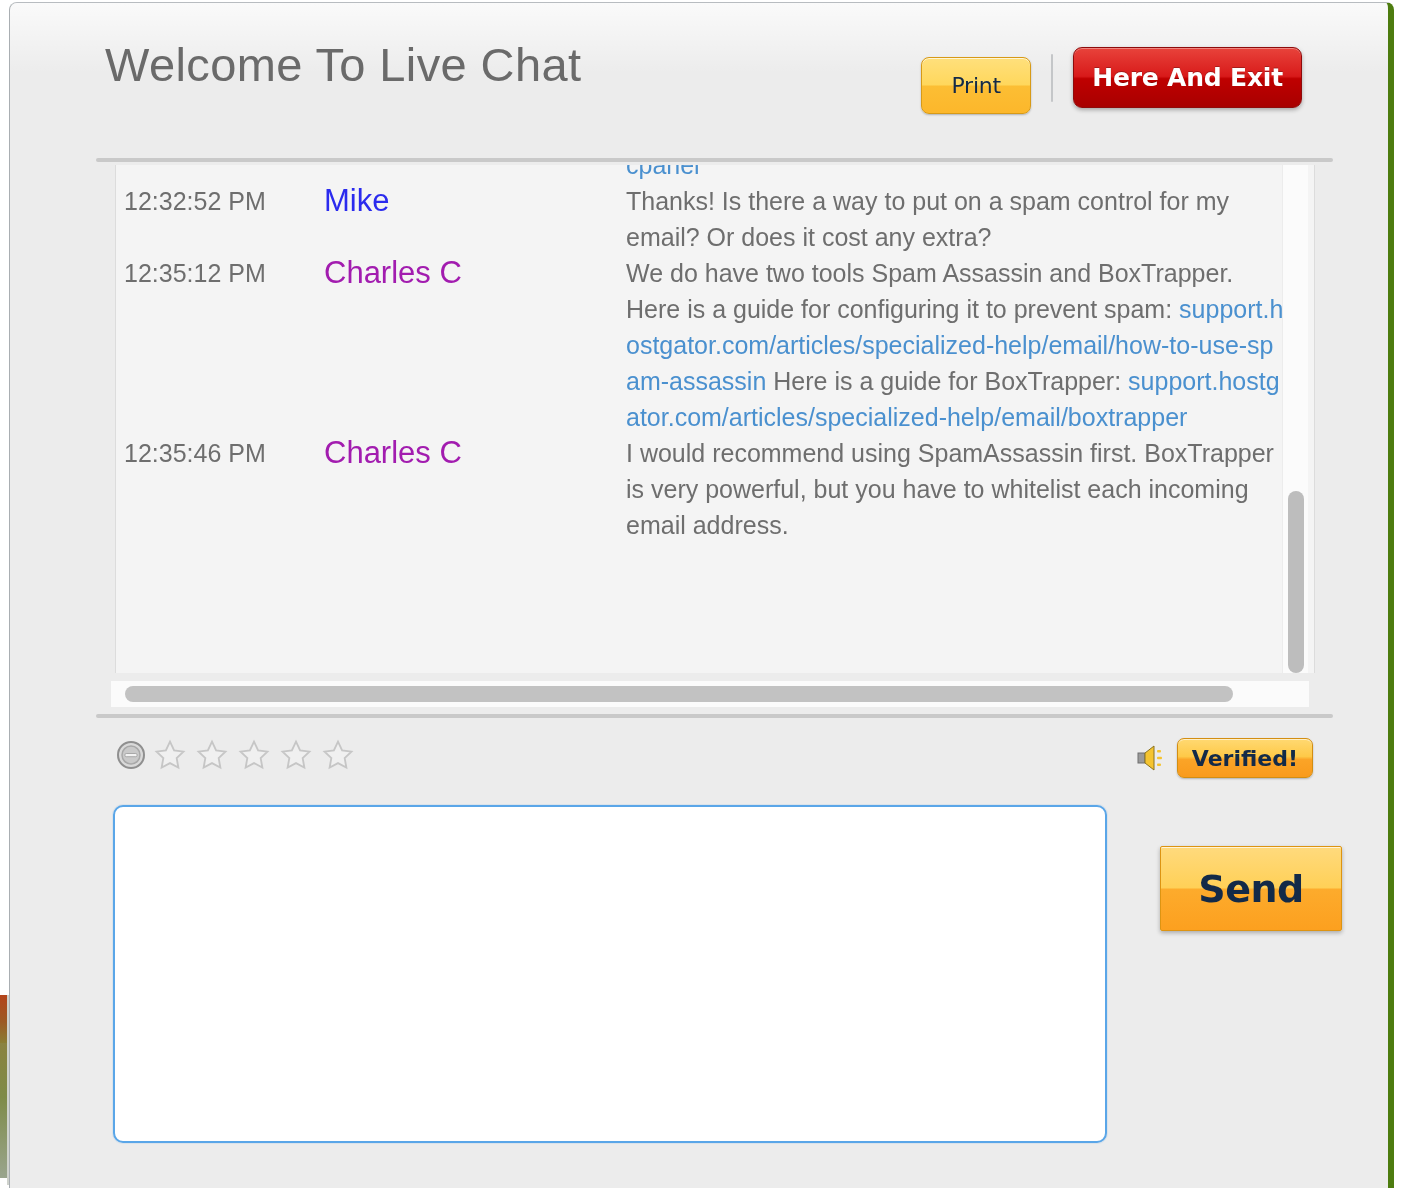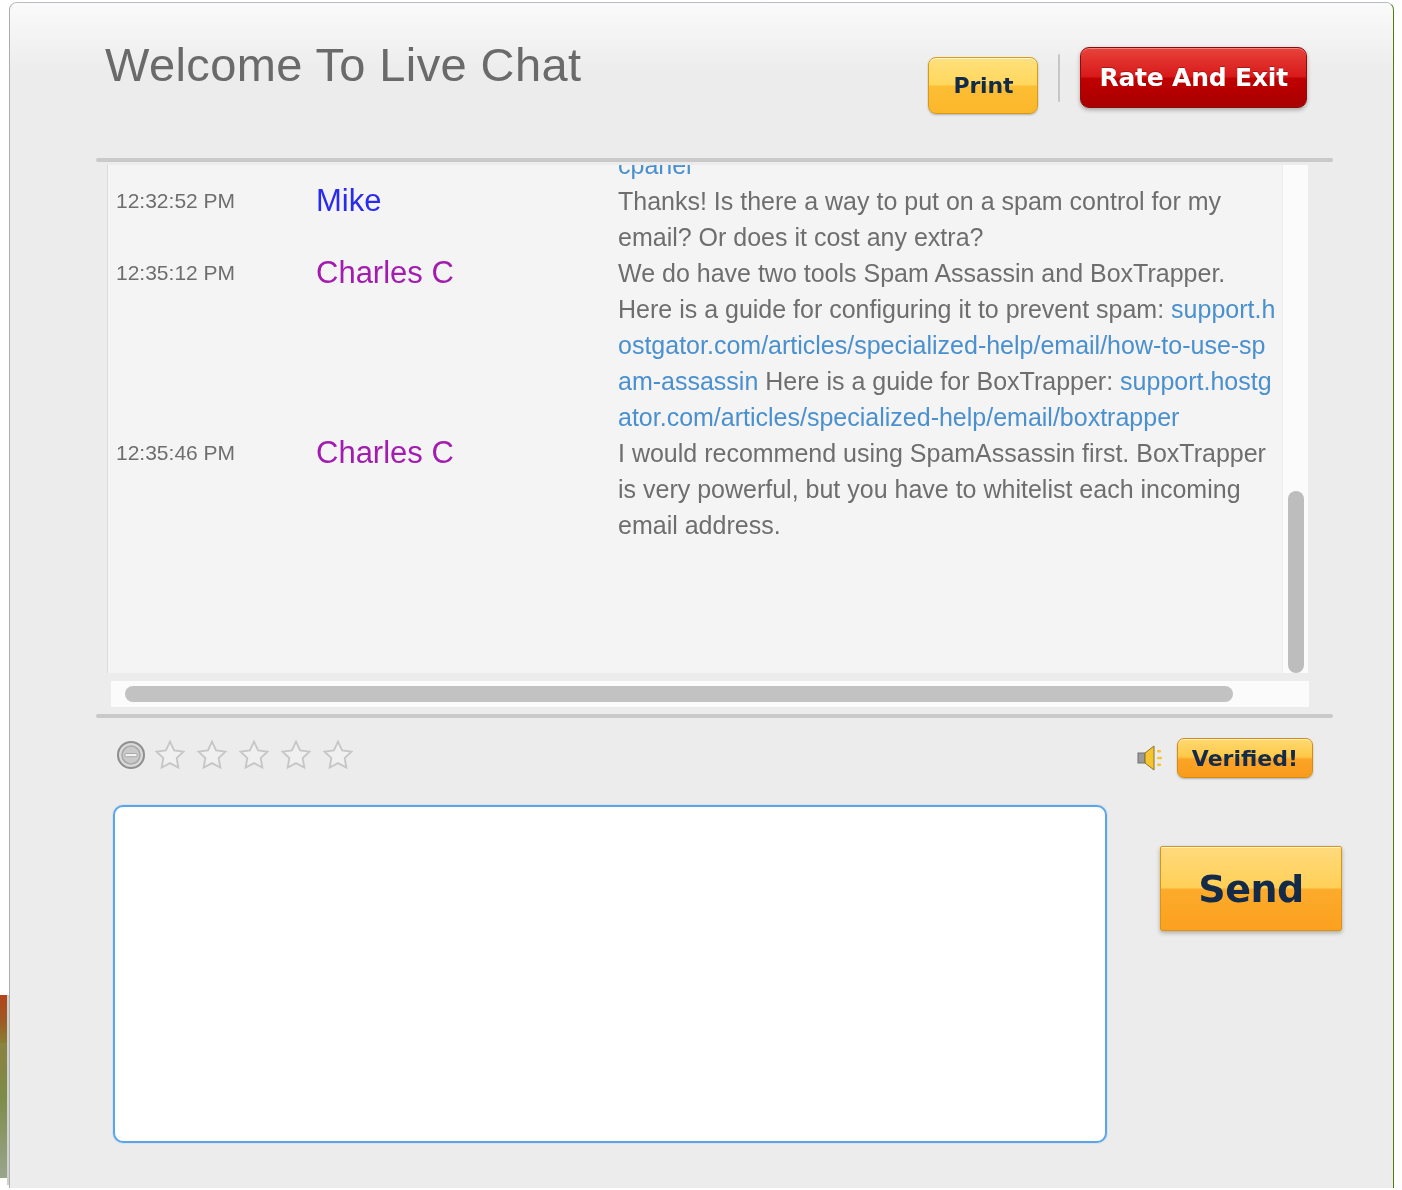--- a/index.html
+++ b/index.html
@@ -35,21 +35,21 @@
   #chat-window {
     position: absolute;
     left: 9px;
     top: 2px;
     width: 1385px;
     height: 1186px;
     background: #ececec;
     border-radius: 8px 8px 0 0;
     border-left: 1px solid #a9aeb2;
     border-top: 1px solid #b8bcc0;
-    border-right: 1px solid #4d7c0f;
+    border-right: 6px solid #4d7c0f;
     box-sizing: border-box;
     overflow: hidden;
   }
   
   #chat-window::before {
     content: "";
     position: absolute;
     left: 0; top: 0; right: 0; height: 70px;
     background: linear-gradient(180deg, rgba(255,255,255,0.75), rgba(255,255,255,0));
     pointer-events: none;
@@ -84,21 +84,21 @@
 
   
   #print-button {
     width: 110px;
     height: 57px;
     border-radius: 8px;
     border: 1px solid #d79a17;
     background: linear-gradient(180deg, #ffe07c 0%, #ffd75c 49%, #fcbe34 51%, #fcb72b 100%);
     color: #132a48;
     font-size: 22px;
-    font-weight: bold;
+    font-weight: normal;
     font-family: "DejaVu Sans", sans-serif;
     letter-spacing: -0.2px;
     cursor: pointer;
     box-shadow: 0 1px 2px rgba(0,0,0,0.25), inset 0 1px 0 rgba(255,255,255,0.7);
     display: flex; align-items: center; justify-content: center;
     padding: 0;
     margin-top: 16px;
   }
 
   #btn-separator {
@@ -136,21 +136,21 @@
     height: 4px;
     background: #c9c9c9;
     border-radius: 2px;
   }
   #divider-top { top: 155px; }
   #divider-bottom { top: 711px; }
 
   
   #transcript-panel {
     position: absolute;
-    left: 97px;
+    left: 105px;
     top: 162px;
     width: 1198px;
     height: 508px;
     background: #f4f4f4;
     border-left: 1px solid #dcdcdc;
     border-right: 1px solid #dcdcdc;
     overflow: hidden;
   }
   #transcript-inner {
     position: absolute;
@@ -161,21 +161,21 @@
   .chat-row {
     display: flex;
     align-items: flex-start;
     padding: 0;
   }
   .cell-time {
     width: 208px;
     flex: 0 0 208px;
     padding-left: 8px;
     box-sizing: border-box;
-    font-size: 21px;
+    font-size: 25px;
     color: #6e6e6e;
     line-height: 36px;
     font-weight: 300;
   }
   .cell-name {
     width: 302px;
     flex: 0 0 302px;
     font-size: 31px;
     line-height: 36px;
     font-weight: 300;
@@ -332,21 +332,21 @@
   <div class="behind-edge"></div>
 
   <div id="chat-window">
 
     <div id="header">
       <div id="page-title">Welcome To Live Chat</div>
 
       <div id="header-actions">
         <button id="print-button">Print</button>
         <div id="btn-separator"></div>
-        <button id="rate-exit-button">Rate And Exit</button>
+        <button id="rate-exit-button">Here And Exit</button>
       </div>
     </div>
 
     <div class="divider" id="divider-top"></div>
 
     <div id="transcript-panel">
       <div id="transcript-inner">
 
         <div class="chat-row row-partial">
           <div class="cell-time"></div>

